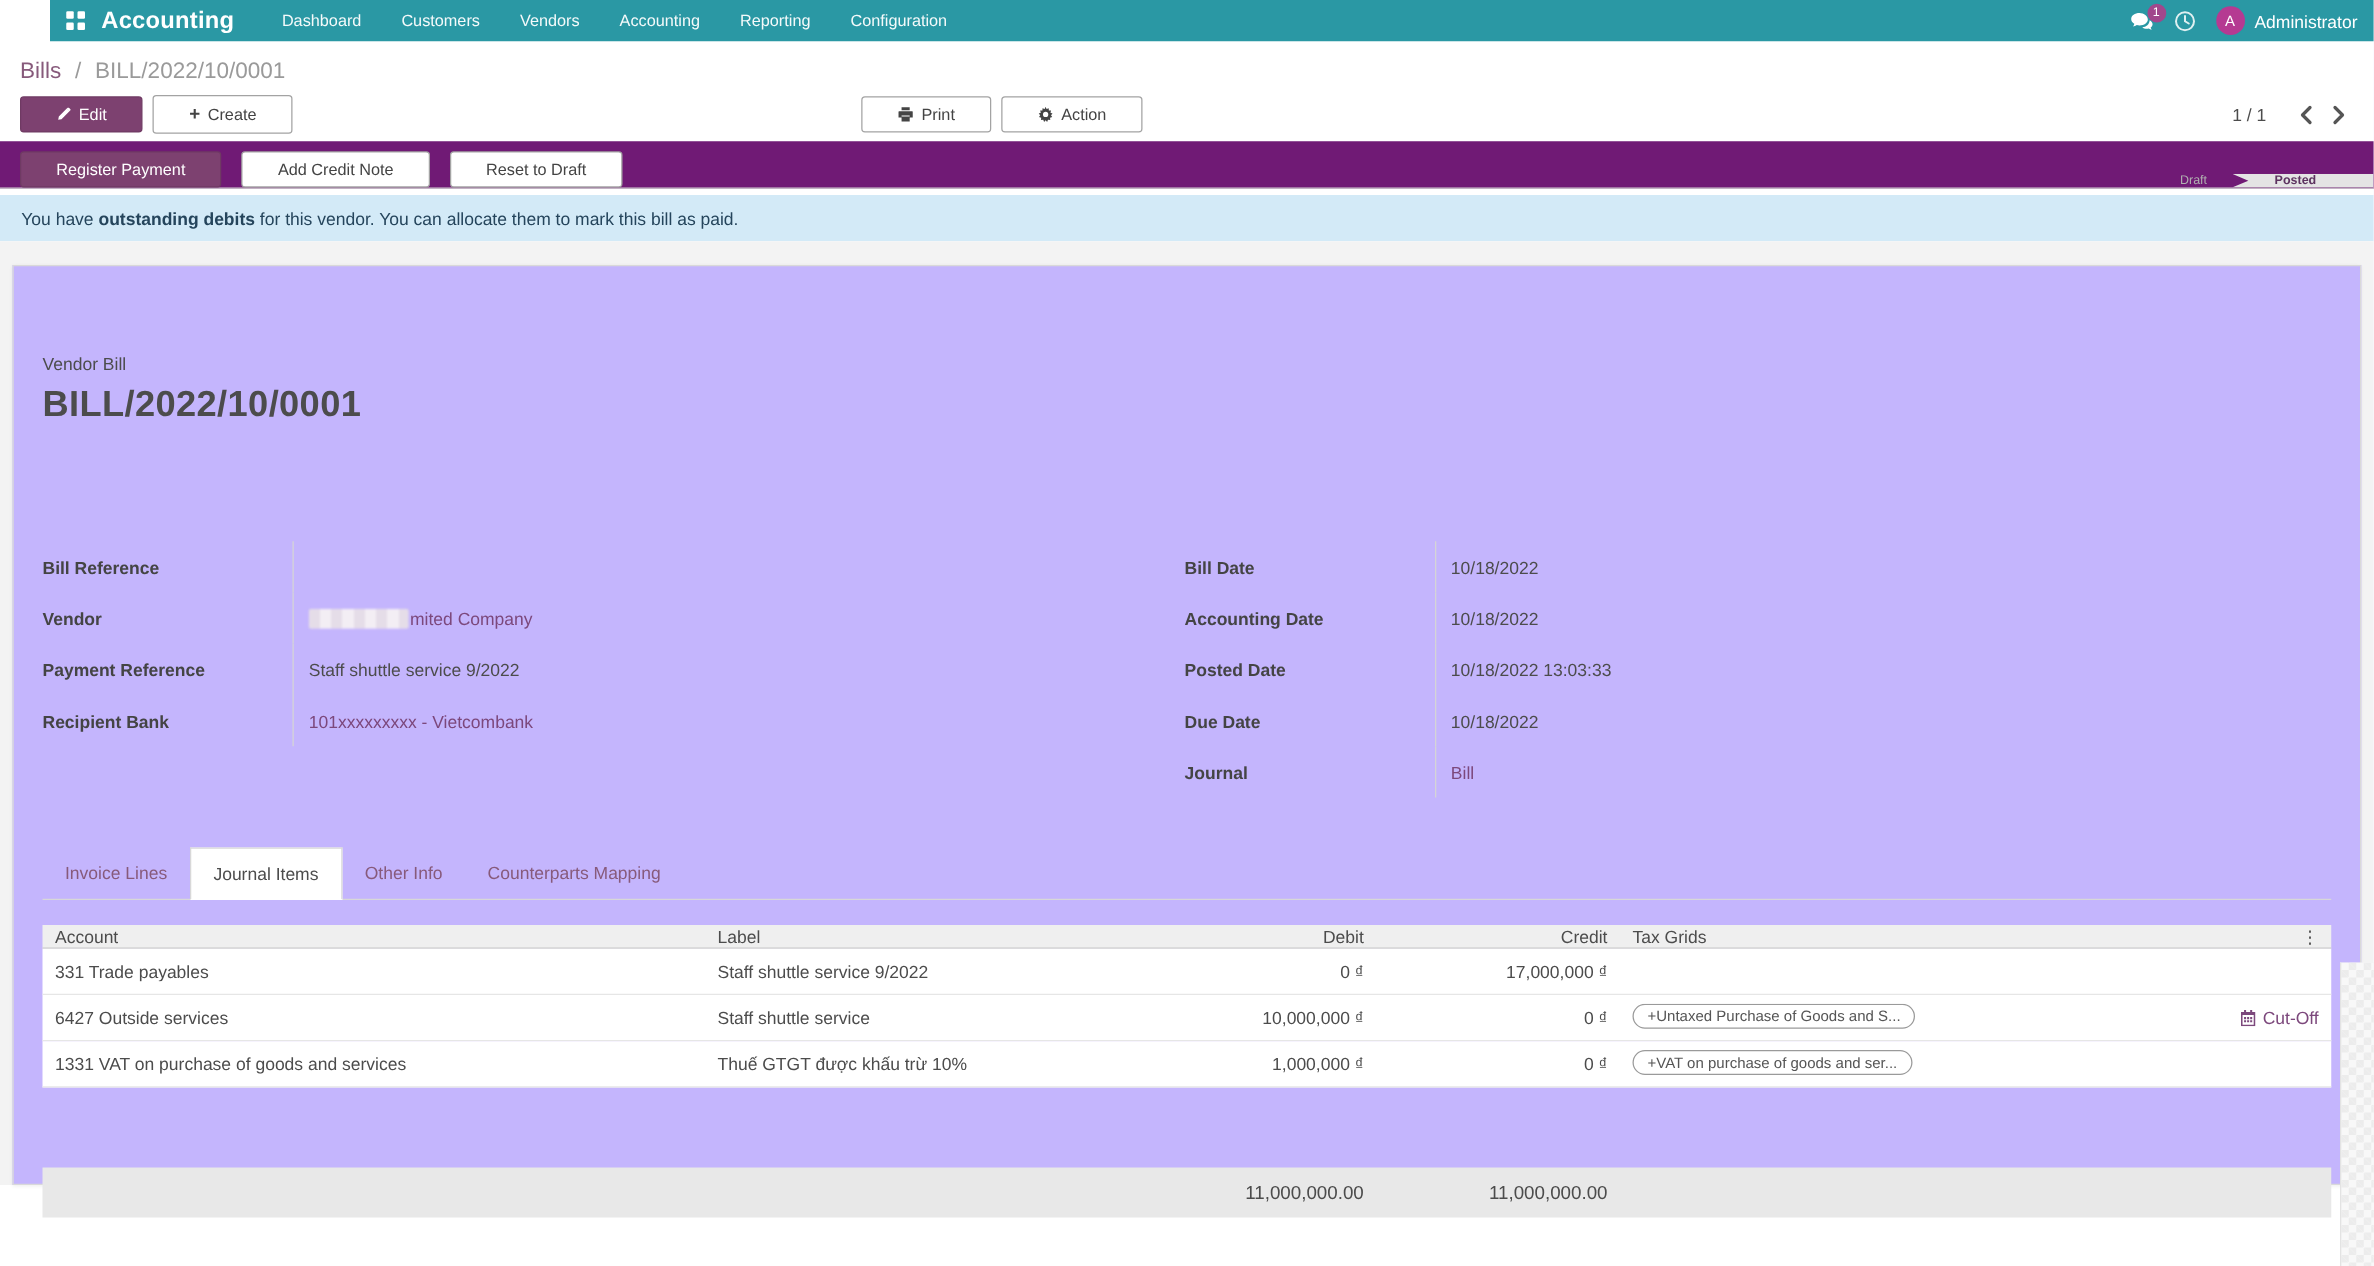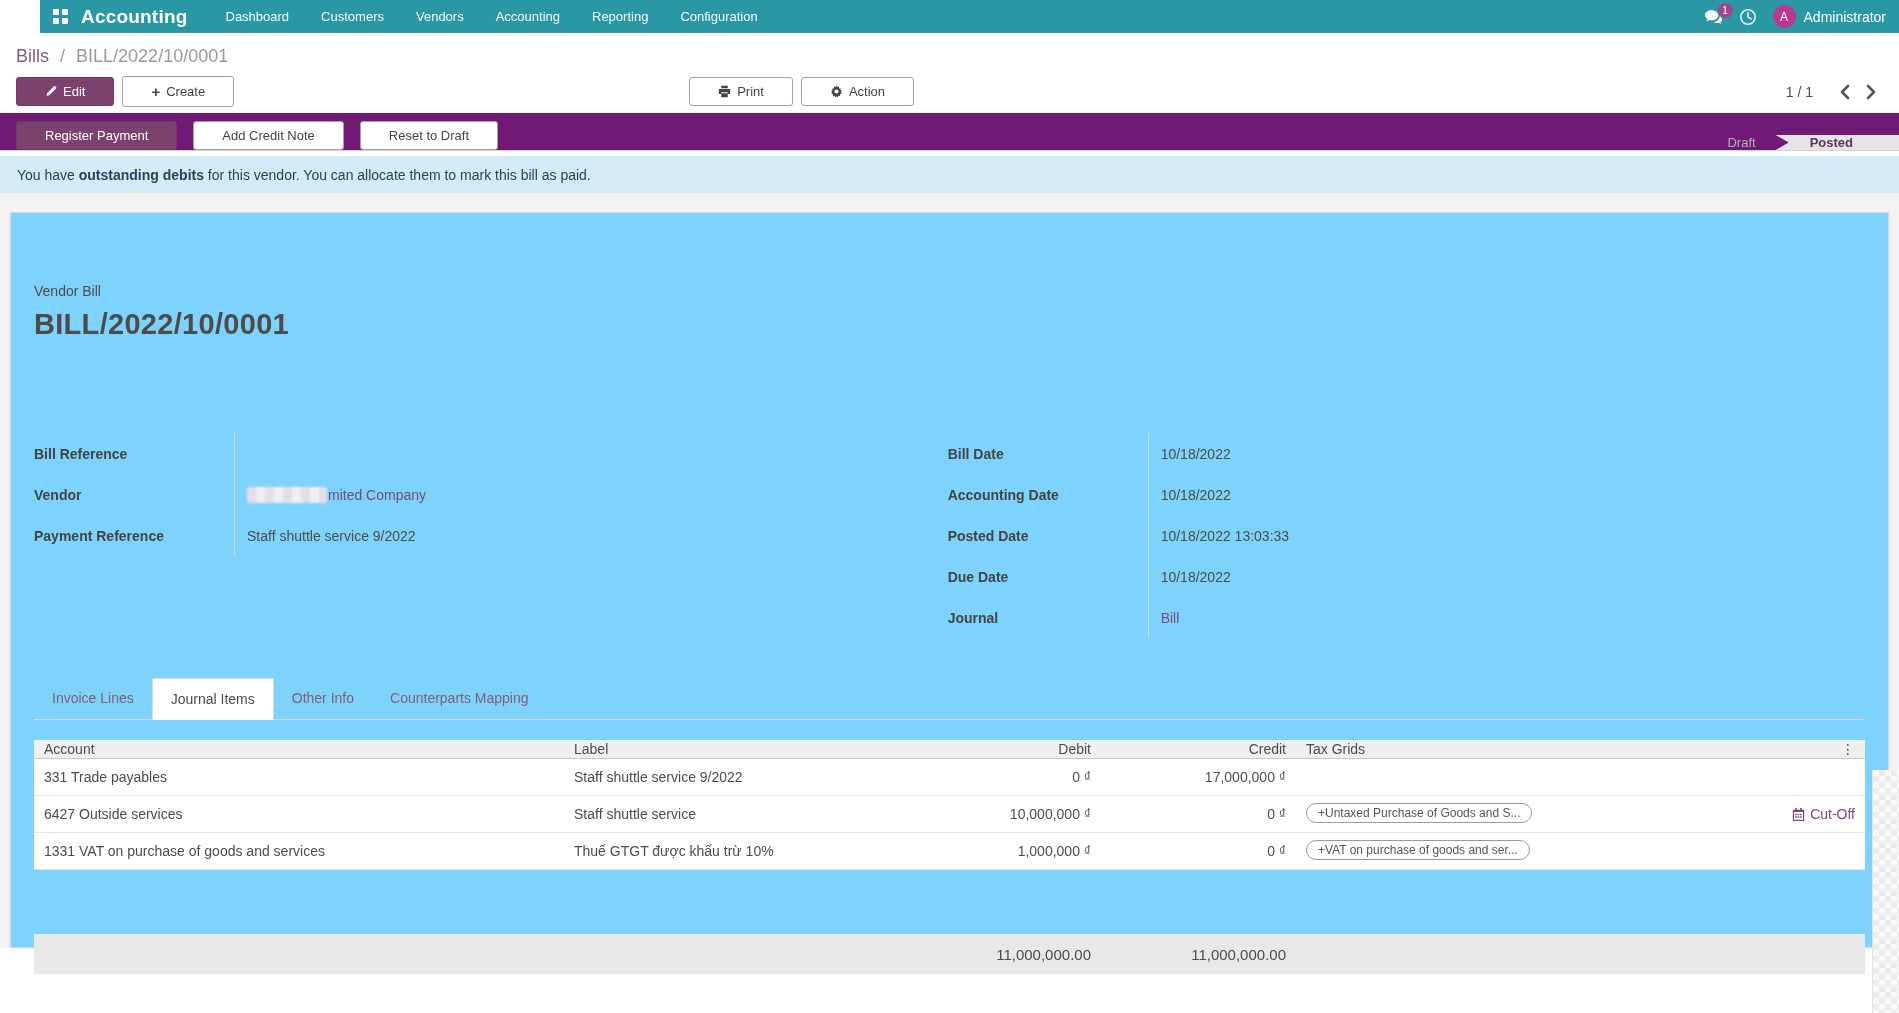--- a/index.html
+++ b/index.html
@@ -32,31 +32,31 @@
   .btn-primary { background:#7d4170; border-color:#6f3a63; color:#fff; }
   .btn + .btn { margin-left:8px; }
   .cp-center { margin-left:455px; display:flex; }
   .cp-right { margin-left:auto; display:flex; align-items:center; gap:4px; }
   .pager-count { font-size:14px; color:#4c4c4c; margin-right:16px;margin-left:16px; }
   .pager-btn { background:none; border:none; cursor:pointer; padding:2px 6px; }
 
   
   .statusbar { display:flex; align-items:flex-end; height:38px; border-bottom:1px solid #d4d4d4; padding-left:16px; background:#701a75; }
   .statusbar .left { display:flex; align-items:center; gap:8px; }
-  .status-widget { margin-left:auto; display:flex; align-items:stretch; font-size:13px; }
+  .status-widget { margin-left:auto; display:flex; align-items:stretch; font-size:10px; }
   .status-draft { color:#b0b0b0; display:flex; align-items:center; padding:0 20px; cursor:pointer; }
   .status-posted { background:#e4e4e4; color:#5d3360; font-weight:700; display:flex; align-items:center; padding:0 46px 0 34px; clip-path:polygon(0 0,13px 50%,0 100%,100% 100%,100% 0); cursor:default; }
 
   
   .alert-info { margin-top:5px; background:#d3eaf7; color:#25455c; font-size:14px; height:37px; display:flex; align-items:center; padding:0 17px; }
   .alert-info b { font-weight:700; }
 
   
   .main { background:#f3f3f3; padding:19px 10px 0; height:755px; }
-  .sheet { background:#7dd3fc; border:1px solid #d9d9d9; box-shadow:0 1px 3px rgba(0,0,0,.08); height:100%; padding:70px 23px 0; position:relative; }
+  .sheet { background:#c4b5fd; border:1px solid #d9d9d9; box-shadow:0 1px 3px rgba(0,0,0,.08); height:100%; padding:70px 23px 0; position:relative; }
   .doc-type { font-size:14px; color:#4c4c4c; }
   .doc-name { font-size:29px; font-weight:700; color:#4c4c4c; margin-top:9px; letter-spacing:.3px; }
 
   .field-groups { display:flex; margin-top:92px; }
   .group { width:45.5%; }
   .group + .group { margin-left:4.4%; }
   .field-row { display:flex; min-height:41px; align-items:center; font-size:14px; }
   .field-label { width:200px; font-weight:700; color:#444; flex:none; }
   .field-value { flex:1; border-left:1px solid #d5d5d5; padding-left:12px; min-height:41px; display:flex; align-items:center; }
   .link { color:#7c487c; cursor:pointer; }
@@ -227,20 +227,26 @@
               <span class="redacted"></span><span class="link">mited Company</span>
             </span>
           </div>
         </div>
         <div class="field-row">
           <div class="field-label">Payment Reference</div>
           <div class="field-value">
               <span>Staff shuttle service 9/2022</span>
             </div>
         </div>
+        <div class="field-row">
+          <div class="field-label">Recipient Bank</div>
+          <div class="field-value">
+              <span class="link">101xxxxxxxxx - Vietcombank</span>
+            </div>
+        </div>
       </div>
 
       <div class="group">
         <div class="field-row">
           <div class="field-label">Bill Date</div>
           <div class="field-value">
               <span>10/18/2022</span>
             </div>
         </div>
         <div class="field-row">

